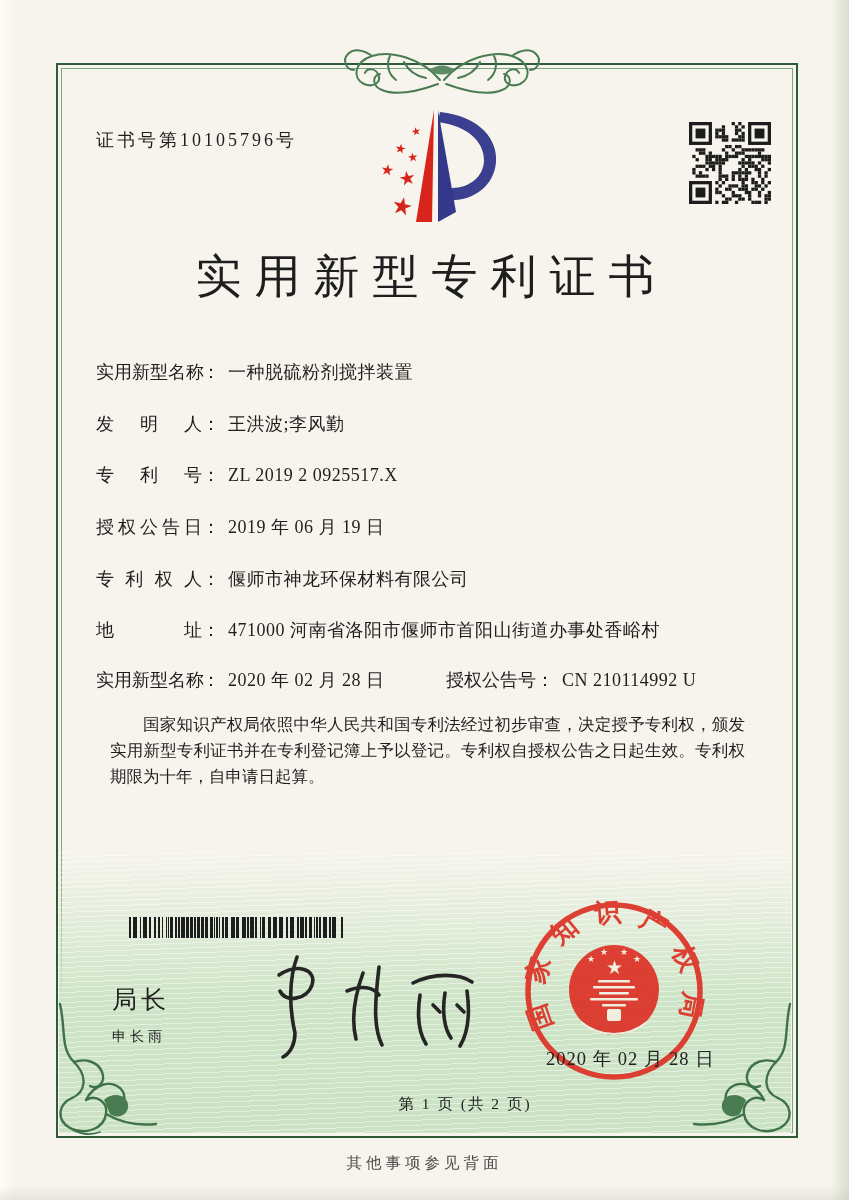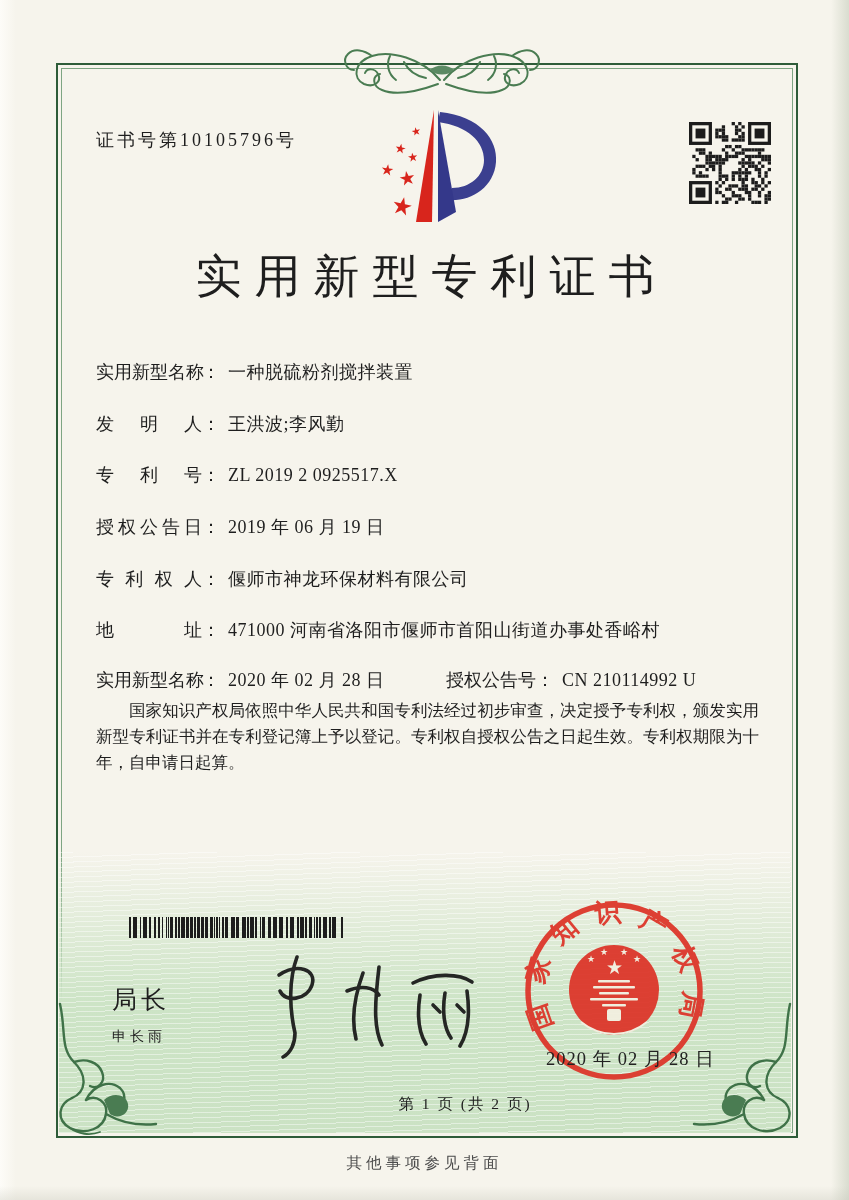--- a/index.html
+++ b/index.html
@@ -37,21 +37,21 @@
   .title{position:absolute;left:56px;top:246px;width:738px;text-align:center;
     font-size:46px;font-weight:400;letter-spacing:13px;text-indent:13px;}
 
   .field{position:absolute;left:96px;width:680px;font-size:18px;white-space:nowrap;}
   .flabel{display:inline-block;width:106px;text-align:justify;text-align-last:justify;vertical-align:bottom;}
   .fcolon{display:inline-block;margin-right:8px;}
   .fvalue{letter-spacing:.5px;}
   .grant-no{position:absolute;left:350px;top:0;}
 
   .body-text{position:absolute;left:96px;top:698px;width:663px;font-size:16.5px;line-height:26px;text-align:justify;}
-  .body-text p{margin:0;text-indent:2em;}
+  .body-text p{margin:14px;text-indent:2em;}
 
   .barcode{position:absolute;left:129px;top:917px;width:218px;height:21px;}
 
   .officer-title{position:absolute;left:112px;top:983px;font-size:25px;letter-spacing:4px;font-family:"Liberation Sans","DejaVu Sans",sans-serif;}
   .officer-name{position:absolute;left:112px;top:1028px;font-size:14px;letter-spacing:4px;font-family:"Liberation Sans","DejaVu Sans",sans-serif;}
 
   .signature{position:absolute;left:245px;top:945px;width:230px;height:115px;}
 
   .seal{position:absolute;left:519px;top:896px;width:190px;height:190px;}
   .seal-date{position:absolute;left:546px;top:1046px;width:160px;font-size:18.5px;letter-spacing:1px;color:#222;text-align:center;white-space:nowrap;}

